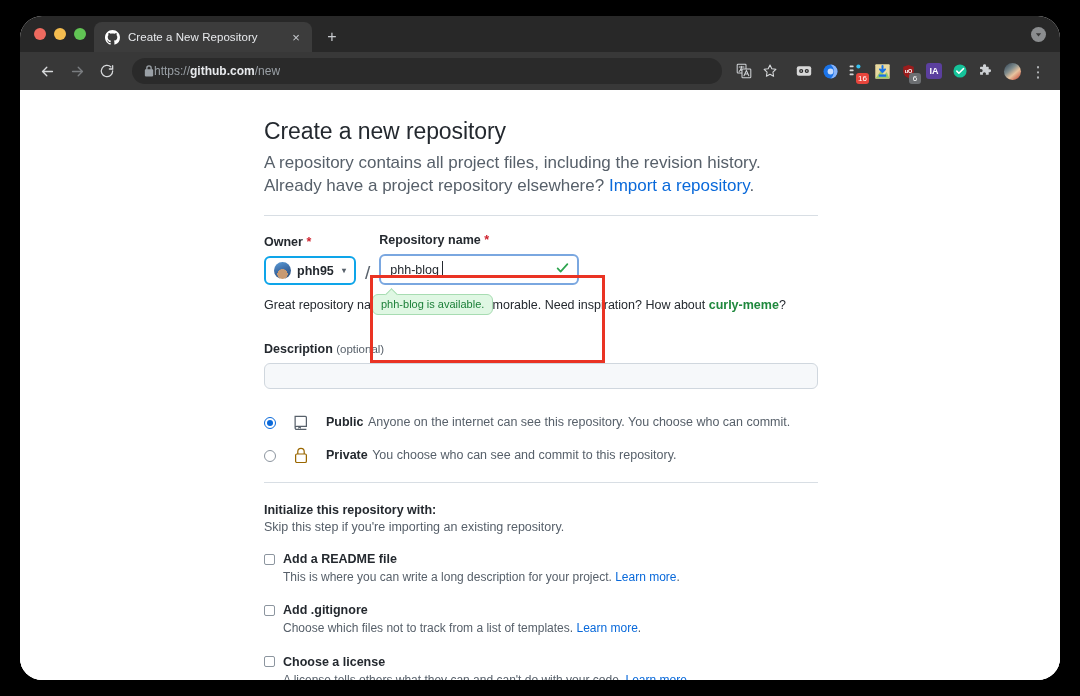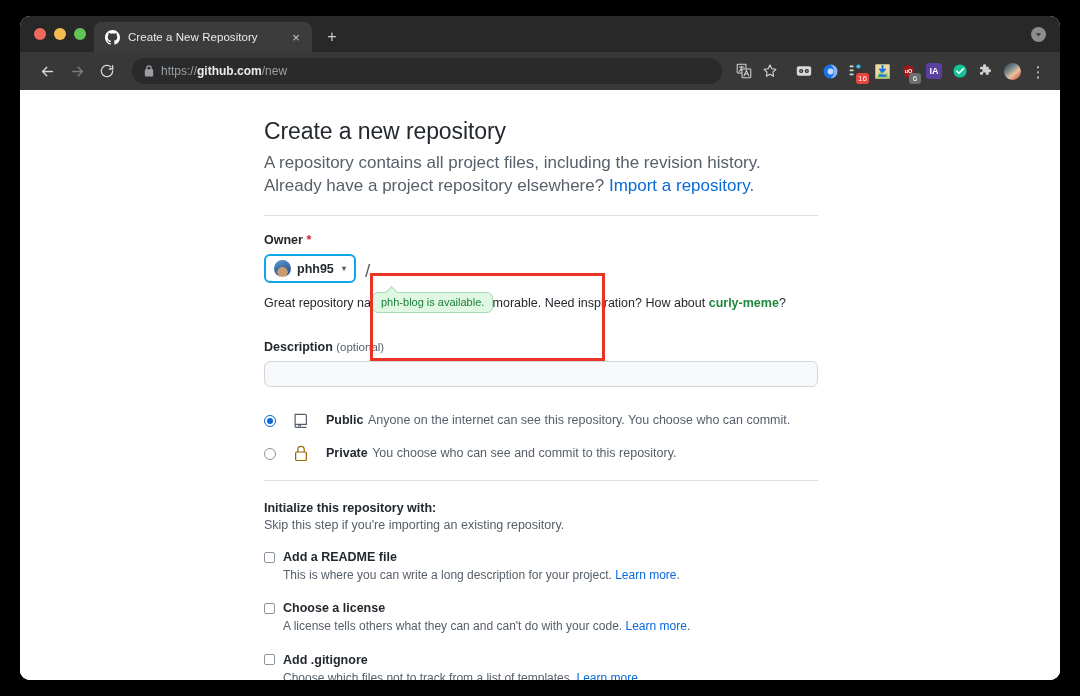--- a/index.html
+++ b/index.html
@@ -12,21 +12,21 @@
     overflow: hidden;
   }
 
   
   .browser-window {
     position: absolute;
     left: 20px;
     top: 16px;
     width: 1040px;
     height: 664px;
-    border-radius: 10px;
+    border-radius: 22px;
     overflow: hidden;
     background: #ffffff;
     display: flex;
     flex-direction: column;
   }
 
   
   .tab-strip {
     position: relative;
     height: 36px;
@@ -122,21 +122,21 @@
   .omnibox {
     flex: 1 1 auto;
     height: 26px;
     background: #2a2a2a;
     border-radius: 13px;
     display: flex;
     align-items: center;
     padding: 0 12px;
     margin-left: 8px;
     margin-right: 6px;
-    gap: 7px;
+    gap: 0;
     min-width: 0;
   }
   .lock-icon { flex: 0 0 auto; display: flex; align-items: center; }
   .omnibox-url {
     font-size: 12px;
     color: #9aa0a6;
     white-space: nowrap;
     overflow: hidden;
     text-overflow: ellipsis;
   }
@@ -608,20 +608,32 @@
             <span class="field-label"><span>Owner</span> <span class="req">*</span></span>
             <div class="owner-select">
               <span class="avatar"></span>
               <span>phh95</span>
               <span class="caret">▾</span>
             </div>
           </div>
 
           <div class="slash">/</div>
 
+          <div class="repo-col">
+            <span class="field-label"><span>Repository name</span> <span class="req">*</span></span>
+            <div class="repo-input-wrap">
+              <input class="repo-input" type="text" value="phh-blog" style="">
+              <span class="caret-bar"></span>
+              <span class="check-mark">
+                <svg width="15" height="15" viewBox="0 0 20 20" fill="none" stroke="#2da44e" stroke-width="2.3" stroke-linecap="round" stroke-linejoin="round">
+                  <path d="M3.5 10.6l4 4.2L16.5 4.8"></path>
+                </svg>
+              </span>
+            </div>
+          </div>
         </div>
 
         <div class="hint-row">
           <span>Great repository names are short and mem</span><span>orable. Need inspiration? How about </span><span class="emph">curly-meme</span><span>?</span>
 
           <div class="avail-tip">phh-blog is available.</div>
           <div class="redbox"></div>
         </div>
 
         <div class="desc-section">
@@ -671,30 +683,30 @@
             <div class="init-item-head">
               <span class="checkbox"></span>
               <span class="init-label">Add a README file</span>
             </div>
             <div class="init-desc"><span>This is where you can write a long description for your project. </span><a class="gh-link">Learn more</a><span>.</span></div>
           </div>
 
           <div class="init-item">
             <div class="init-item-head">
               <span class="checkbox"></span>
+              <span class="init-label">Add .gitignore</span>
+            </div>
+            <div class="init-desc"><span>Choose which files not to track from a list of templates. </span><a class="gh-link">Learn more</a><span>.</span></div>
+          </div>
+
+          <div class="init-item">
+            <div class="init-item-head">
+              <span class="checkbox"></span>
               <span class="init-label">Choose a license</span>
             </div>
             <div class="init-desc"><span>A license tells others what they can and can't do with your code. </span><a class="gh-link">Learn more</a><span>.</span></div>
           </div>
-
-          <div class="init-item">
-            <div class="init-item-head">
-              <span class="checkbox"></span>
-              <span class="init-label">Add .gitignore</span>
-            </div>
-            <div class="init-desc"><span>Choose which files not to track from a list of templates. </span><a class="gh-link">Learn more</a><span>.</span></div>
-          </div>
         </div>
 
       </div>
     </div>
   </div>
 </div>
 
 </body></html>

